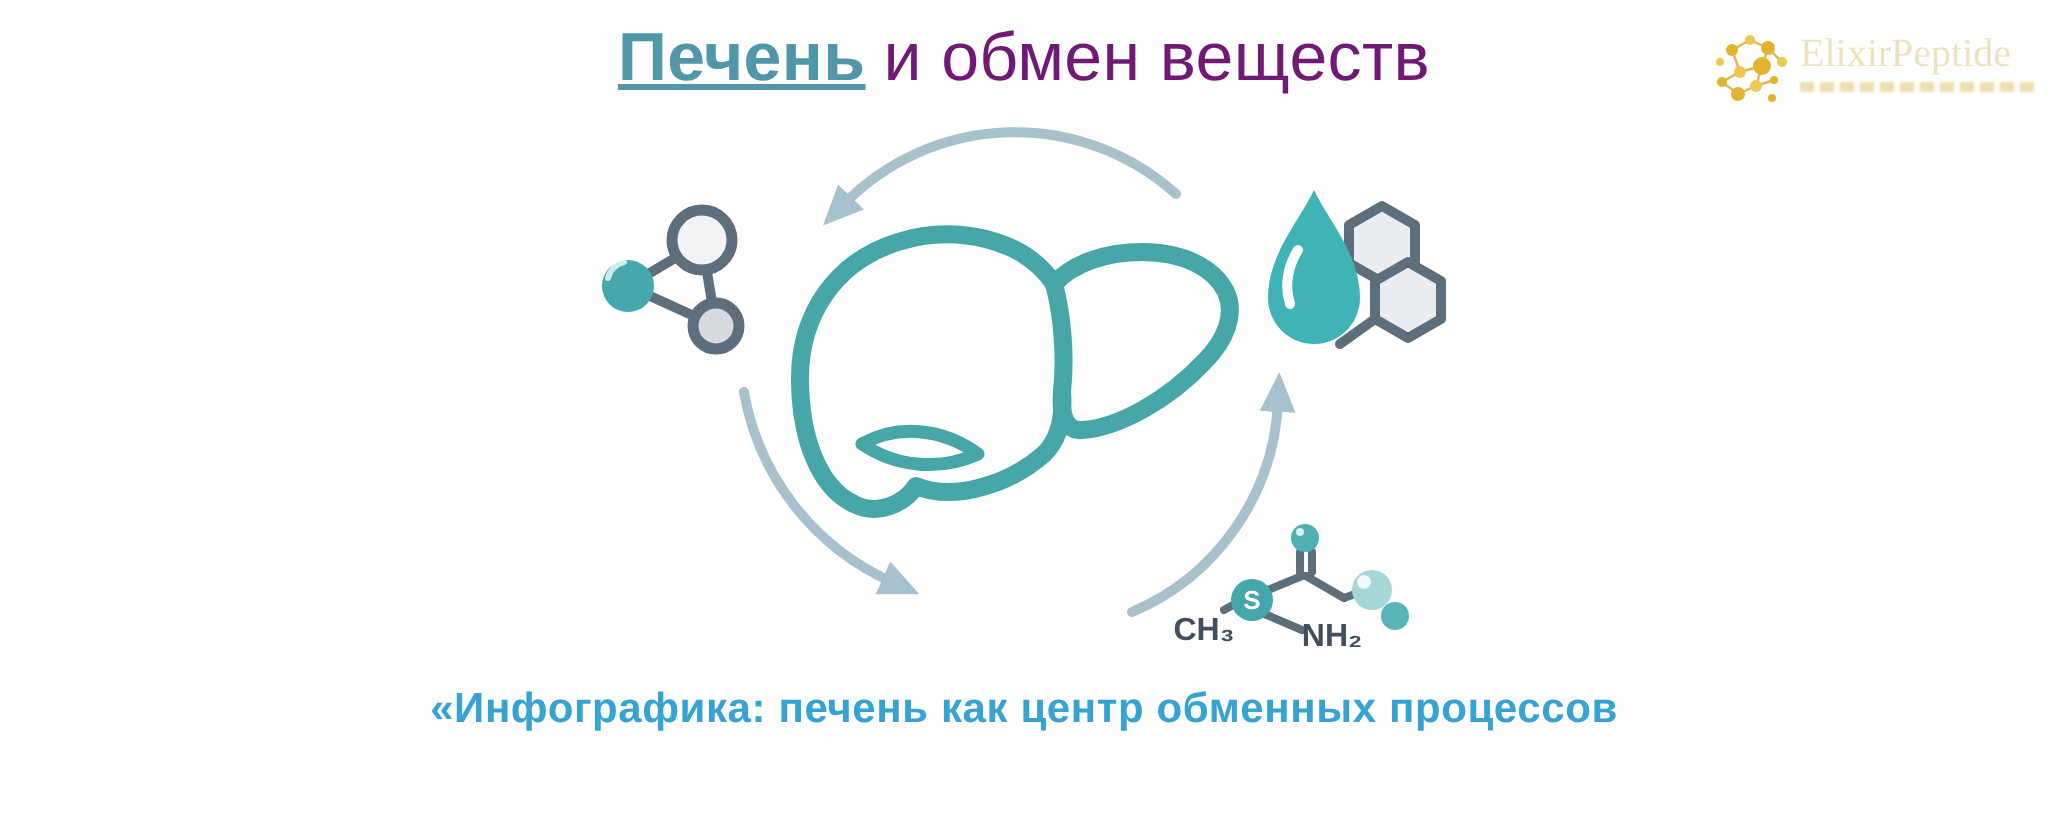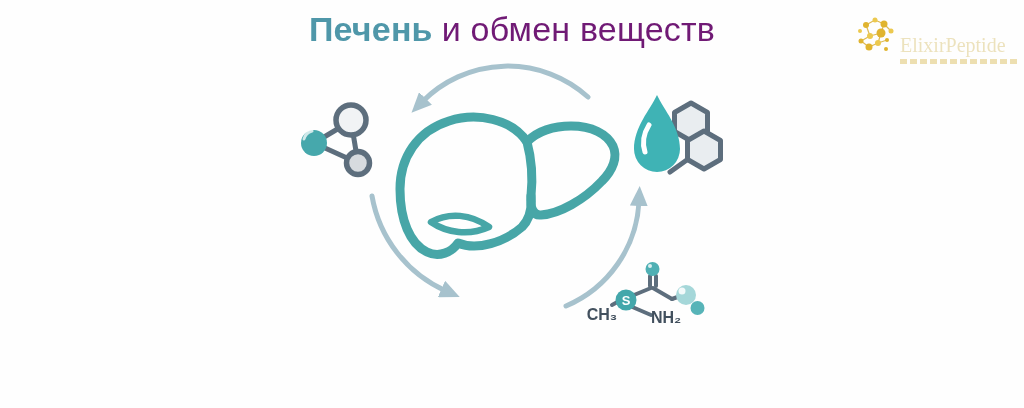--- a/index.html
+++ b/index.html
@@ -5,28 +5,28 @@
   html,body{margin:0;padding:0;background:#ffffff;}
   .stage{
     position:relative;width:1024px;height:408px;background:#fefefe;
     overflow:hidden;font-family:"Liberation Sans",sans-serif;
   }
   
   .title{
     position:absolute;top:10px;left:0;width:100%;
     text-align:center;font-size:34px;color:#579cac;letter-spacing:.2px;
   }
-  .title .em{font-weight:bold;color:#4f97a9;}
+  .title .em{font-weight:bold;color:#4f97a9;text-decoration:underline;}
   .title .rest{font-weight:normal;margin-left:9px;color:#701a75;}
   
   .logo{
     position:absolute;top:11px;left:854px;display:flex;align-items:flex-start;
   }
   .logo .mark{flex:0 0 auto;}
-  .logo .textcol{margin-left:4px;margin-top:24px;}
+  .logo .textcol{margin-left:4px;margin-top:6px;}
   .logo .name{
     font-family:"Liberation Serif",serif;font-size:20px;line-height:20px;
     color:#e7d9a8;opacity:.75;text-shadow:0 0 1px #fff;
   }
   .logo .tagline{
     margin-top:4px;height:5px;width:118px;opacity:.38;filter:blur(.6px);
     background:repeating-linear-gradient(90deg,#d4af37 0 7px,transparent 7px 10px);
   }
   
   .art{position:absolute;top:0;left:0;}
@@ -153,15 +153,16 @@
       <circle cx="682" cy="291" r="3.5" fill="#ffffff" opacity="0.85"></circle>
       <circle cx="697.5" cy="308" r="7" fill="#57b4b8"></circle>
       <circle cx="626" cy="300" r="10.5" fill="#44a7ab"></circle>
       <text class="s-label" x="626" y="304.5" text-anchor="middle">S</text>
       <text class="atom-label" x="602" y="320" text-anchor="middle">CH₃</text>
       <text class="atom-label" x="666" y="323" text-anchor="middle">NH₂</text>
     </g>
   </svg>
 
   <div class="caption">
+    <div>«Инфографика: печень как центр обменных процессов</div>
   </div>
 
 </div>
 
 </body></html>

